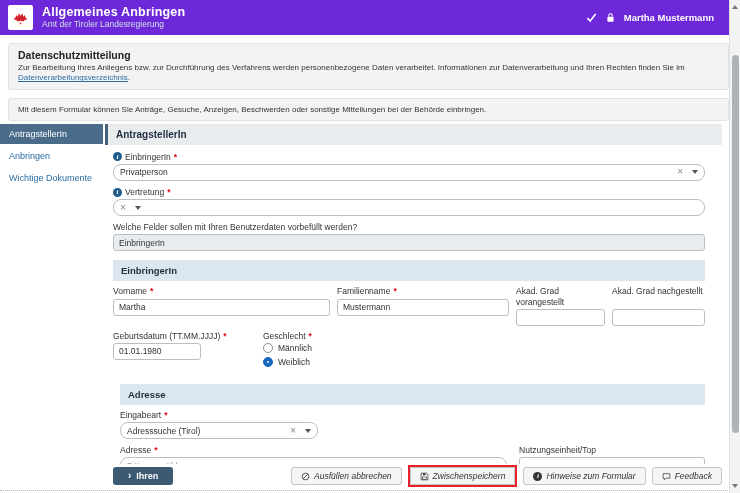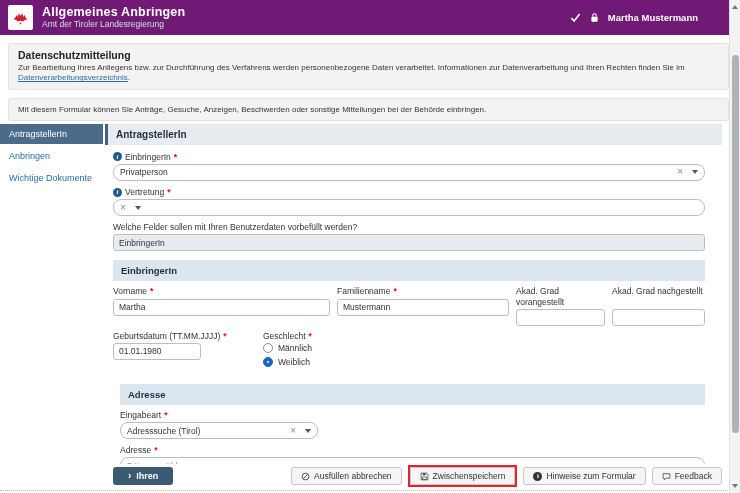--- a/index.html
+++ b/index.html
@@ -1,20 +1,20 @@
 <!DOCTYPE html>
 <html><head>
 <meta charset="utf-8">
 <style>
   * { margin:0; padding:0; box-sizing:border-box; }
   html,body { width:740px; height:493px; overflow:hidden; }
   body { font-family:"Liberation Sans", sans-serif; background:#fff; color:#333; position:relative; }
 
   
-  .app-header { height:35px; background:#701a75; display:flex; align-items:center; padding:0 42px 0 8px; }
+  .app-header { height:35px; background:#6d28d9; display:flex; align-items:center; padding:0 26px 0 8px; }
   .logo-box { width:25px; height:25px; background:#fff; border-radius:2px; display:flex; align-items:center; justify-content:center; margin-right:9px; flex:0 0 auto; }
   .header-titles { display:flex; flex-direction:column; line-height:1.15; }
   .app-title { color:#fff; font-size:12.5px; font-weight:bold; letter-spacing:.2px; }
   .app-subtitle { color:#cfe0e3; font-size:8.5px; }
   .header-right { margin-left:auto; display:flex; align-items:center; gap:8px; color:#fff; font-size:9.5px; font-weight:bold; }
   .hicon { display:inline-flex; width:11px; height:11px; }
 
   
   .notice-box { margin:8px 11px 0 8px; background:#f3f3f3; border:1px solid #e2e2e2; border-radius:3px; padding:5px 9px; }
   .notice-title { font-size:10.5px; font-weight:bold; color:#222; margin-bottom:2px; }
@@ -65,21 +65,21 @@
   .section-address { margin-left:7px; margin-top:13px; }
   .eingabe-select { width:198px; }
   .addr-row { display:flex; gap:12px; margin-top:3px; }
   .f-adresse { flex:385 1 0; }
   .f-nutzung { flex:185 1 0; }
 
   
   .action-bar { display:flex; align-items:center; justify-content:space-between; padding:3px 18px 0 113px; height:22px; }
   .btn-weiter { background:#3d5a73; color:#fff; font-weight:bold; font-size:9px; padding:4px 15px; border-radius:3px; display:flex; align-items:center; gap:5px; cursor:pointer; }
   .chev { font-size:10px; font-weight:bold; line-height:1; }
-  .btn-group { display:flex; align-items:center; gap:6px; }
+  .btn-group { display:flex; align-items:center; gap:6px;font-style:italic; }
   .btn { background:#f5f5f5; border:1px solid #c6c6c6; border-radius:3px; font-size:8.5px; color:#333; padding:3px 9px; display:flex; align-items:center; gap:4px; cursor:pointer; white-space:nowrap; }
   .bicon { display:inline-flex; width:9px; height:9px; }
   .save-wrap { border:2px solid #e8222a; display:inline-flex; }
   .save-wrap .btn { border-radius:0; }
   .mini-info { width:9px; height:9px; border-radius:50%; background:#333; color:#fff; font-size:7px; font-weight:bold; display:inline-flex; align-items:center; justify-content:center; font-family:"Liberation Serif", serif; }
 
   
   .footer-sep { border-top:1px dotted #b5b5b5; margin-top:4px; }
   .footer { text-align:center; padding-top:3px; font-size:7.5px; color:#444; line-height:1.5; }
 
@@ -239,20 +239,26 @@
                   <div class="field-label">
                       <span>Adresse</span>
                       <span class="req">*</span>
                     </div>
                   <div class="select-box" style="margin-bottom:0;">
                     <span class="select-value placeholder">Bitte auswählen:</span>
 
                   </div>
 
                 </div>
+                <div class="gf f-nutzung">
+                  <div class="field-label">
+                      <span>Nutzungseinheit/Top</span>
+                    </div>
+                  <div class="text-input"></div>
+                </div>
               </div>
             </div>
           </div>
 
         </div>
       </div>
 
     </div>
   </div>
 </div>

